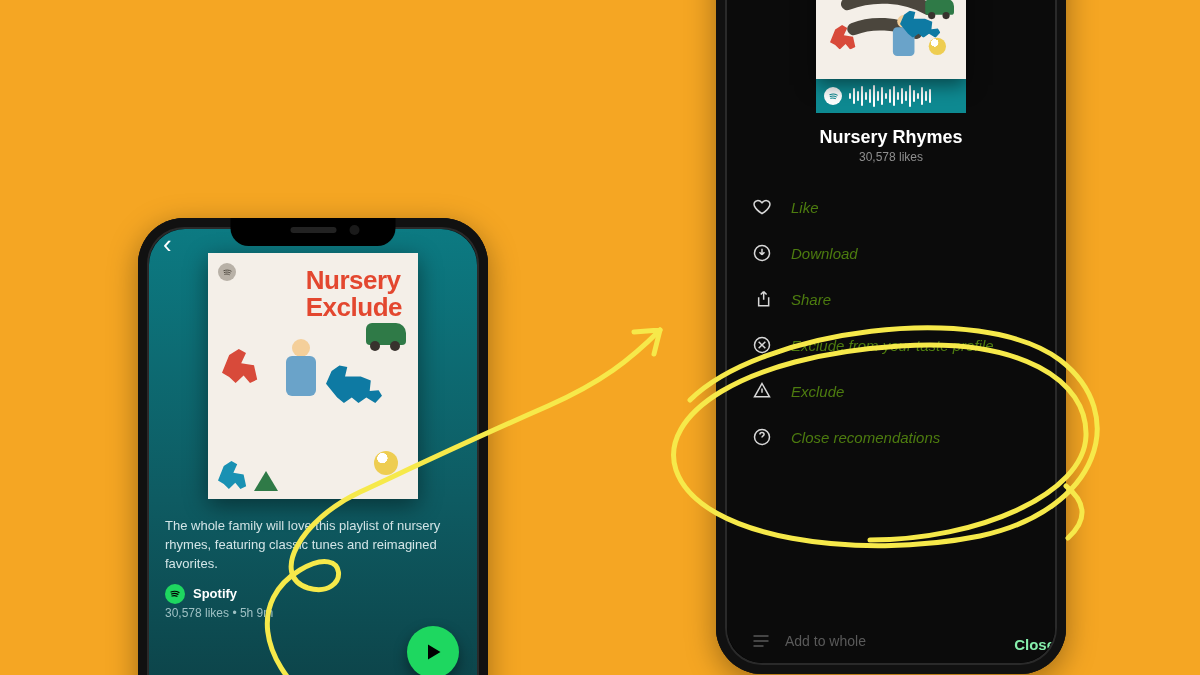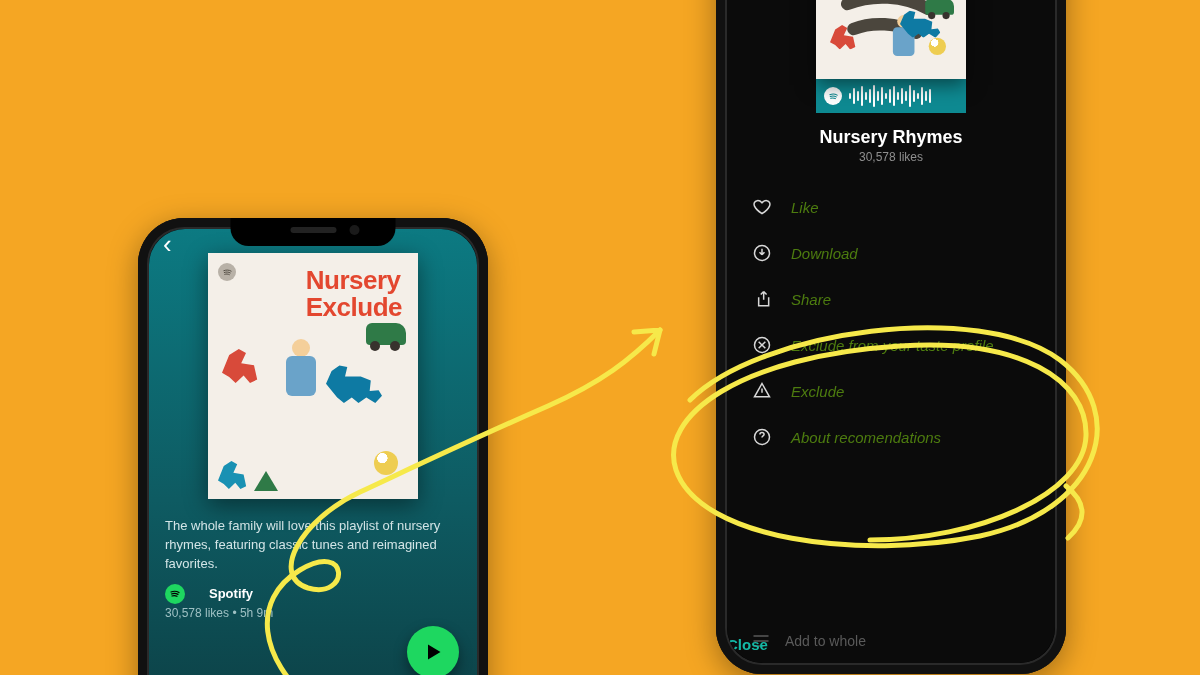--- a/index.html
+++ b/index.html
@@ -79,21 +79,21 @@
   .toy.boy::before{content:"";position:absolute;top:0;left:10px;width:18px;height:18px;border-radius:50%;background:#f4cf9a;}
   .toy.boy::after{content:"";position:absolute;top:17px;left:4px;width:30px;height:40px;background:#6aa3c9;border-radius:6px;}
   .toy.donkey{left:118px;top:110px;width:56px;height:40px;background:#0e7aa3;clip-path:polygon(0 52%,10% 20%,24% 6%,38% 10%,34% 34%,62% 34%,80% 44%,78% 70%,94% 68%,100% 82%,88% 100%,72% 86%,58% 100%,46% 86%,32% 100%,20% 86%);}
   .toy.ball{right:20px;bottom:24px;width:24px;height:24px;border-radius:50%;background:radial-gradient(circle at 35% 30%,#fff 0 22%,#eecd51 23% 100%);}
   .toy.car{right:12px;top:70px;width:40px;height:22px;background:#2f7a47;border-radius:6px 10px 4px 4px;}
   .toy.car::after{content:"";position:absolute;left:4px;bottom:-6px;width:10px;height:10px;background:#37322d;border-radius:50%;box-shadow:20px 0 0 #37322d;}
   .toy.tri{left:46px;bottom:8px;width:0;height:0;border-left:12px solid transparent;border-right:12px solid transparent;border-bottom:20px solid #2f7a47;}
   .toy.horse2{left:10px;bottom:10px;width:32px;height:28px;background:#1991b3;clip-path:polygon(0 70%,18% 18%,42% 0,60% 12%,48% 42%,80% 48%,88% 90%,70% 100%,54% 78%,34% 100%,18% 82%);}
 
   .pl-desc { padding: 18px 16px 0 16px; font-size:13px; line-height:1.45; color:#d3e5e7; }
-  .pl-meta { padding: 10px 16px 0 16px; display:flex; align-items:center; gap:24px; }
+  .pl-meta { padding: 10px 16px 0 16px; display:flex; align-items:center; gap:8px; }
   .sp-logo { width:20px;height:20px;border-radius:50%;background:#1ed760;display:flex;align-items:center;justify-content:center; }
   .sp-logo svg{width:12px;height:12px;}
   .pl-owner { font-weight:700; font-size:13px; }
   .pl-sub { padding: 2px 16px 0 16px; font-size:12px; color:#9ec0c3; }
 
   .pl-actions { position:relative; height:76px; }
   .play-fab {
     position:absolute; right:18px; top:6px; width:52px; height:52px; border-radius:50%;
     background:#1ed760; display:flex; align-items:center; justify-content:center;
     box-shadow:0 6px 14px rgba(0,0,0,.4);
@@ -129,22 +129,22 @@
 
   .menu { margin-top:20px; padding:0 8px; }
   .menu-item {
     display:flex; align-items:center; gap:18px;
     padding:13px 16px; font-size:15px; font-weight:500; color:#4d7c0f;font-style:italic;
   }
   .menu-item .mi-icon { width:22px; display:flex; justify-content:center; color:#bdbdbd; }
   .menu-item .mi-icon svg{width:20px;height:20px;stroke:#d8d8d8;}
 
   .close-row {
-    position:absolute; left:0; right:0; bottom:10px; text-align:left;
-    font-size:15px; font-weight:600; color:#14b8a6;
+    position:absolute; left:0; right:0; bottom:10px; text-align:right;
+    font-size:15px; font-weight:600; color:#86efac;
   }
   .queue-hint {
     position:absolute; left:24px; bottom:14px; font-size:14px; color:#5a5a5a;
     display:flex; align-items:center; gap:14px;
   }
   .queue-hint svg{width:20px;height:16px;stroke:#5a5a5a;}
 
   
   #annotations { position:absolute; inset:0; pointer-events:none; }
 </style>
@@ -306,21 +306,21 @@
       </div>
 
 
       <div class="menu-item">
         <span class="mi-icon">
           <svg viewBox="0 0 24 24" fill="none" stroke-width="1.8">
               <circle cx="12" cy="12" r="9"></circle>
               <path d="M9.5 9a2.5 2.5 0 0 1 5 0c0 1.6-2.5 1.8-2.5 3.5M12 16.5h.01"></path>
             </svg>
         </span>
-        <span>About recomendations</span>
+        <span>Close recomendations</span>
       </div>
 
     </div>
 
     <div class="queue-hint">
       <svg viewBox="0 0 24 18" fill="none" stroke-width="1.8">
           <path d="M3 3h18M3 9h18M3 15h12"></path>
         </svg>
       <span>Add to whole</span>
     </div>

